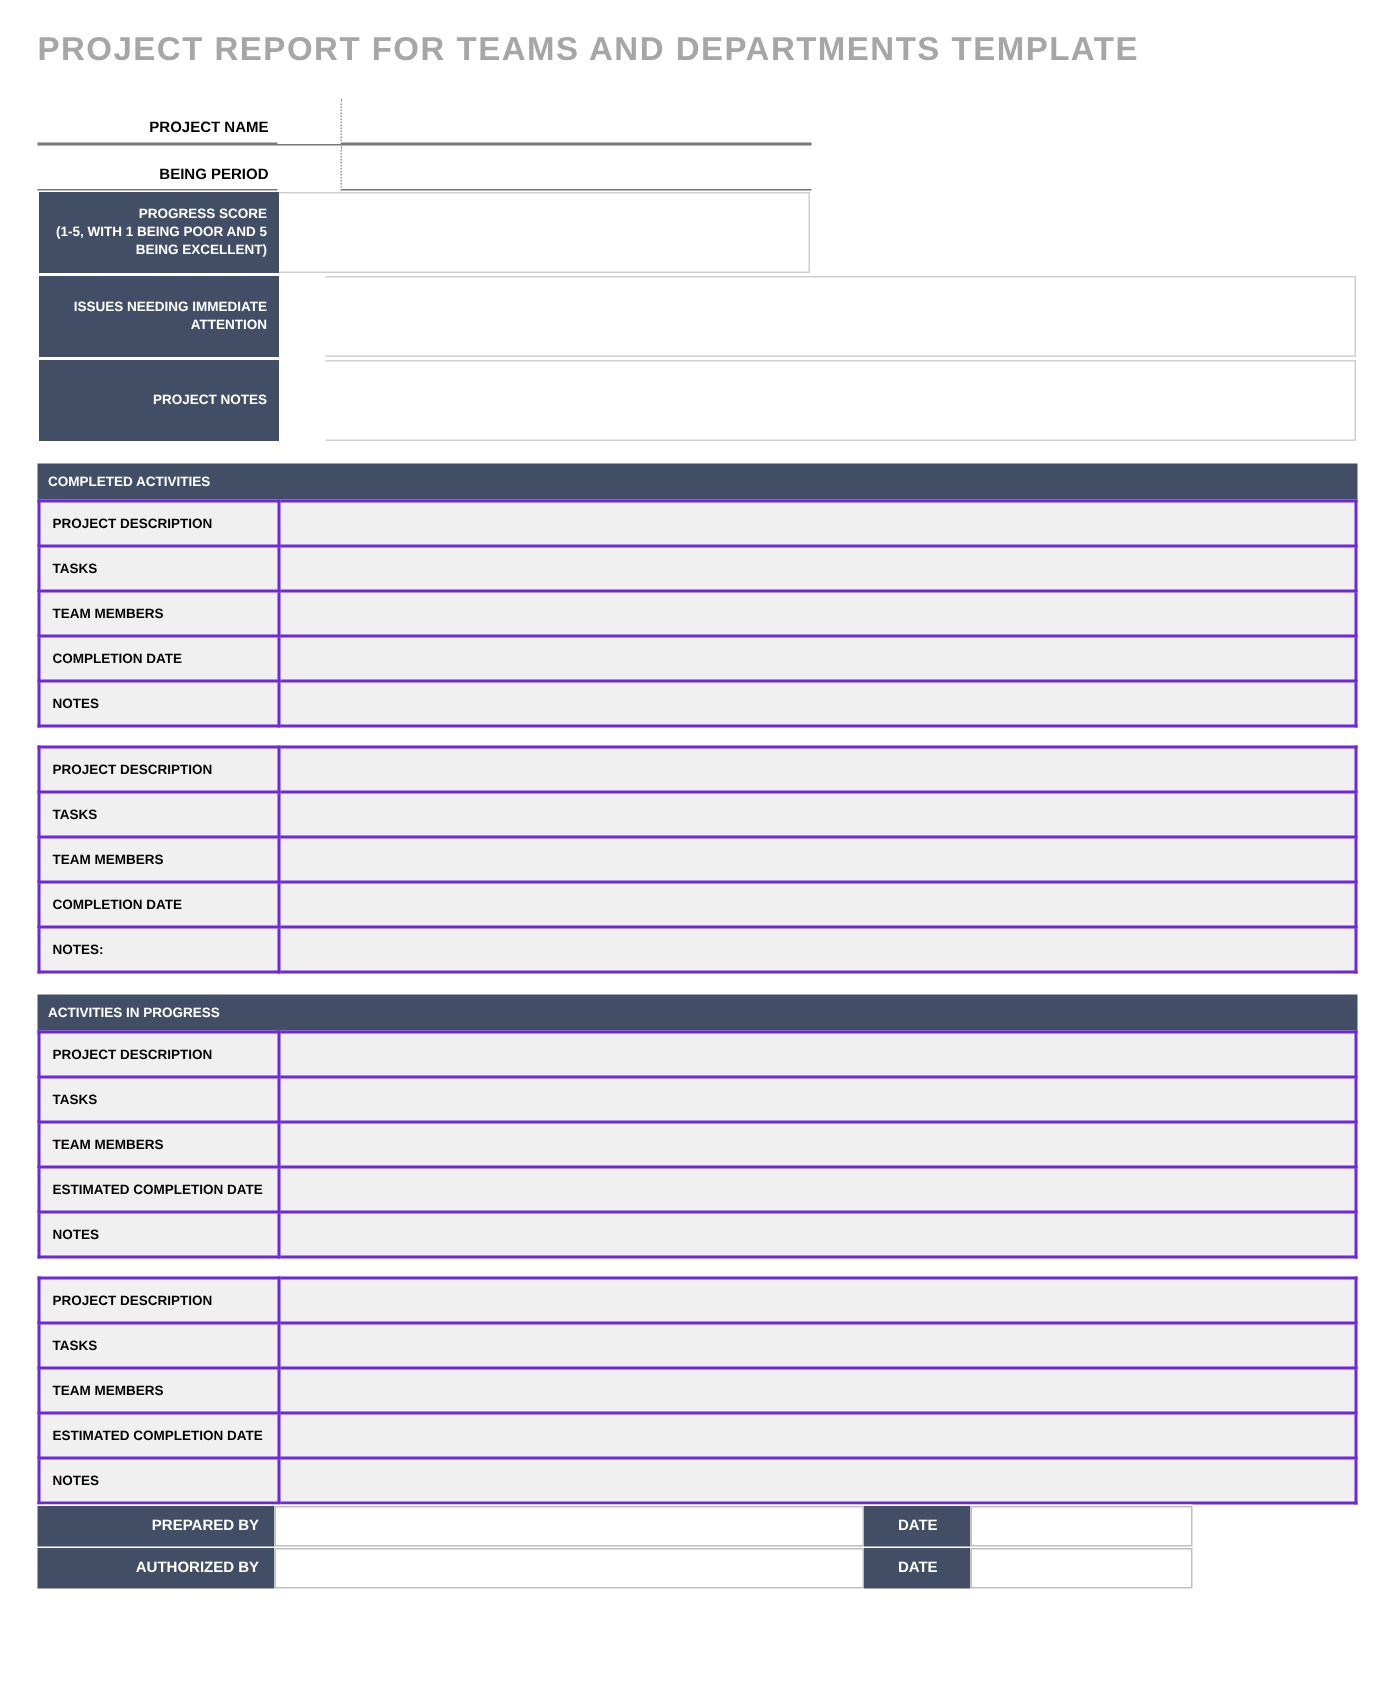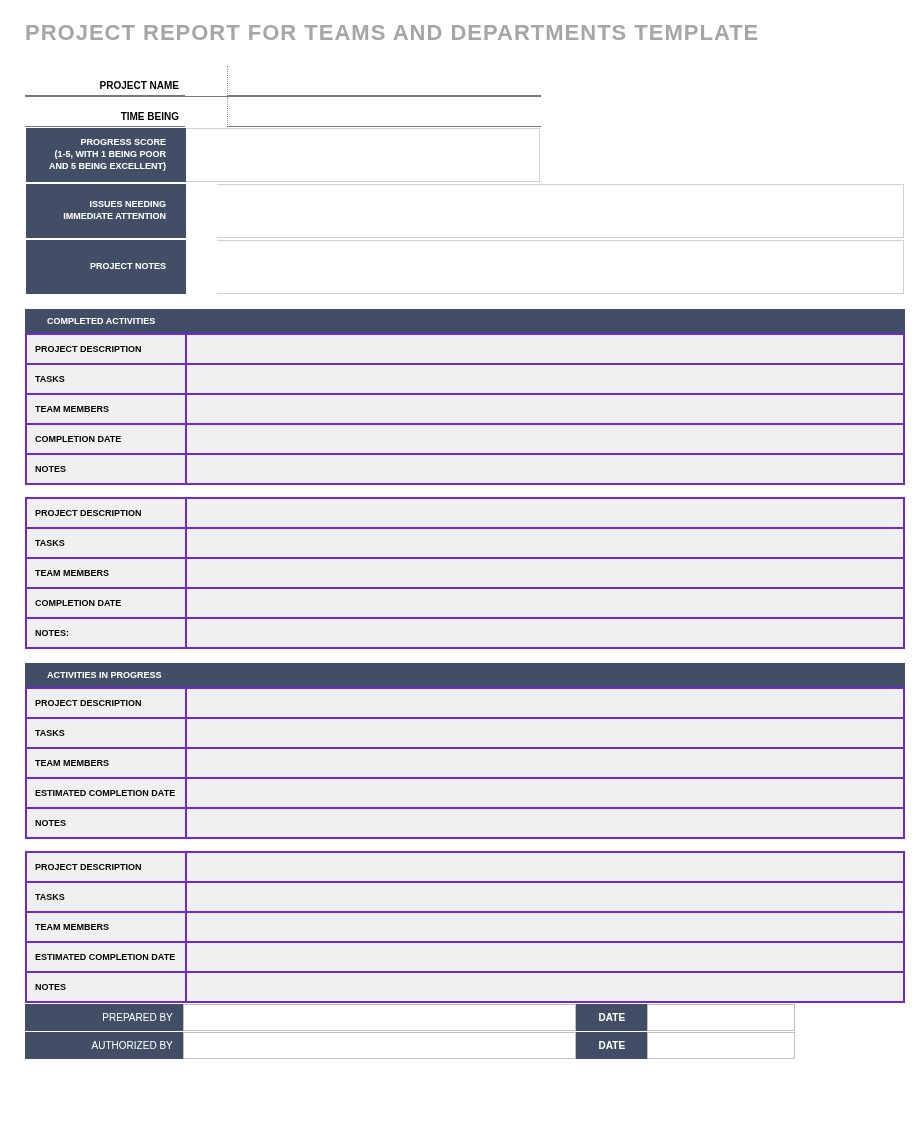--- a/index.html
+++ b/index.html
@@ -46,42 +46,42 @@
     border: 1px solid #fff;
   }
   .dark-section.wide { width: 880px; gap: 31px; }
   .dark-label {
     width: 160px;
     background: #414e65;
     color: #fff;
     font-size: 9px;
     font-weight: bold;
     text-align: right;
-    padding: 6px 20px;
+    padding: 6px 8px;
     display: flex;
     align-items: center;
     justify-content: flex-end;
     line-height: 1.3;
   }
   .dark-section.tall .dark-label { min-height: 54px; }
   .dark-value {
     flex: 1;
     background: #fff;
     border: 1px solid #d0d0d0;
     border-left: none;
   }
 
   
   .section-bar {
     width: 880px;
     background: #414e65;
     color: #fff;
     font-size: 9px;
     font-weight: bold;
-    padding: 7px 22px;
+    padding: 7px 7px;
     margin-top: 14px;
   }
 
   
   .data-table {
     width: 880px;
     border-collapse: collapse;
   }
   .data-table td {
     border: 2px solid #6d28d9;
@@ -99,21 +99,21 @@
     display: flex;
     width: 770px;
     border-top: 1px solid #fff;
   }
   .footer-row:first-of-type { margin-top: 14px; }
   .footer-label {
     width: 160px;
     background: #414e65;
     color: #fff;
     font-size: 10px;
-    font-weight: normal;
+    font-weight: bold;
     text-align: right;
     padding: 8px 10px;
   }
   .footer-input {
     width: 400px;
     background: #fff;
     border: 1px solid #c0c0c0;
   }
   .footer-date-label {
     width: 72px;
@@ -136,21 +136,21 @@
 <h1>PROJECT REPORT FOR TEAMS AND DEPARTMENTS TEMPLATE</h1>
 
 <div class="top-row">
   <div class="top-label">PROJECT NAME</div>
   <div class="top-value"></div>
 </div>
 <div class="top-row">
   <div class="top-value"></div>
 </div>
 <div class="top-row">
-  <div class="top-label">TIME BEING</div>
+  <div class="top-label">BEING PERIOD</div>
   <div class="top-value"></div>
 </div>
 
 <div class="dark-section tall">
   <div class="dark-label" style="white-space:pre-line;">PROGRESS SCORE
 (1-5, WITH 1 BEING POOR AND 5 BEING EXCELLENT)</div>
   <div class="dark-value"></div>
 </div>
 <div class="dark-section wide tall">
   <div class="dark-label">ISSUES NEEDING IMMEDIATE ATTENTION</div>

